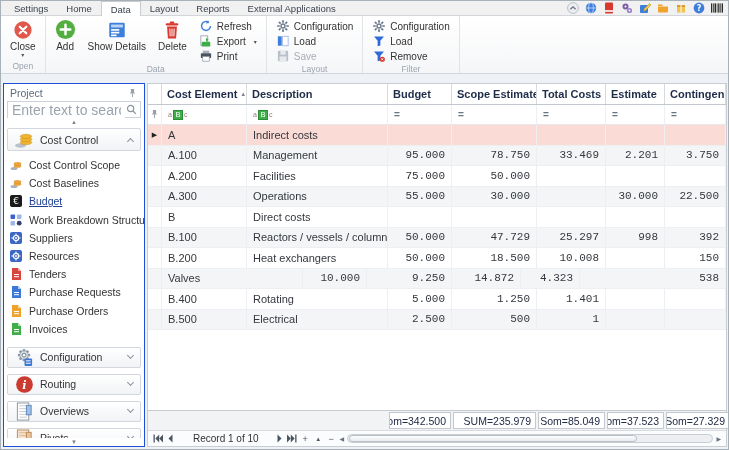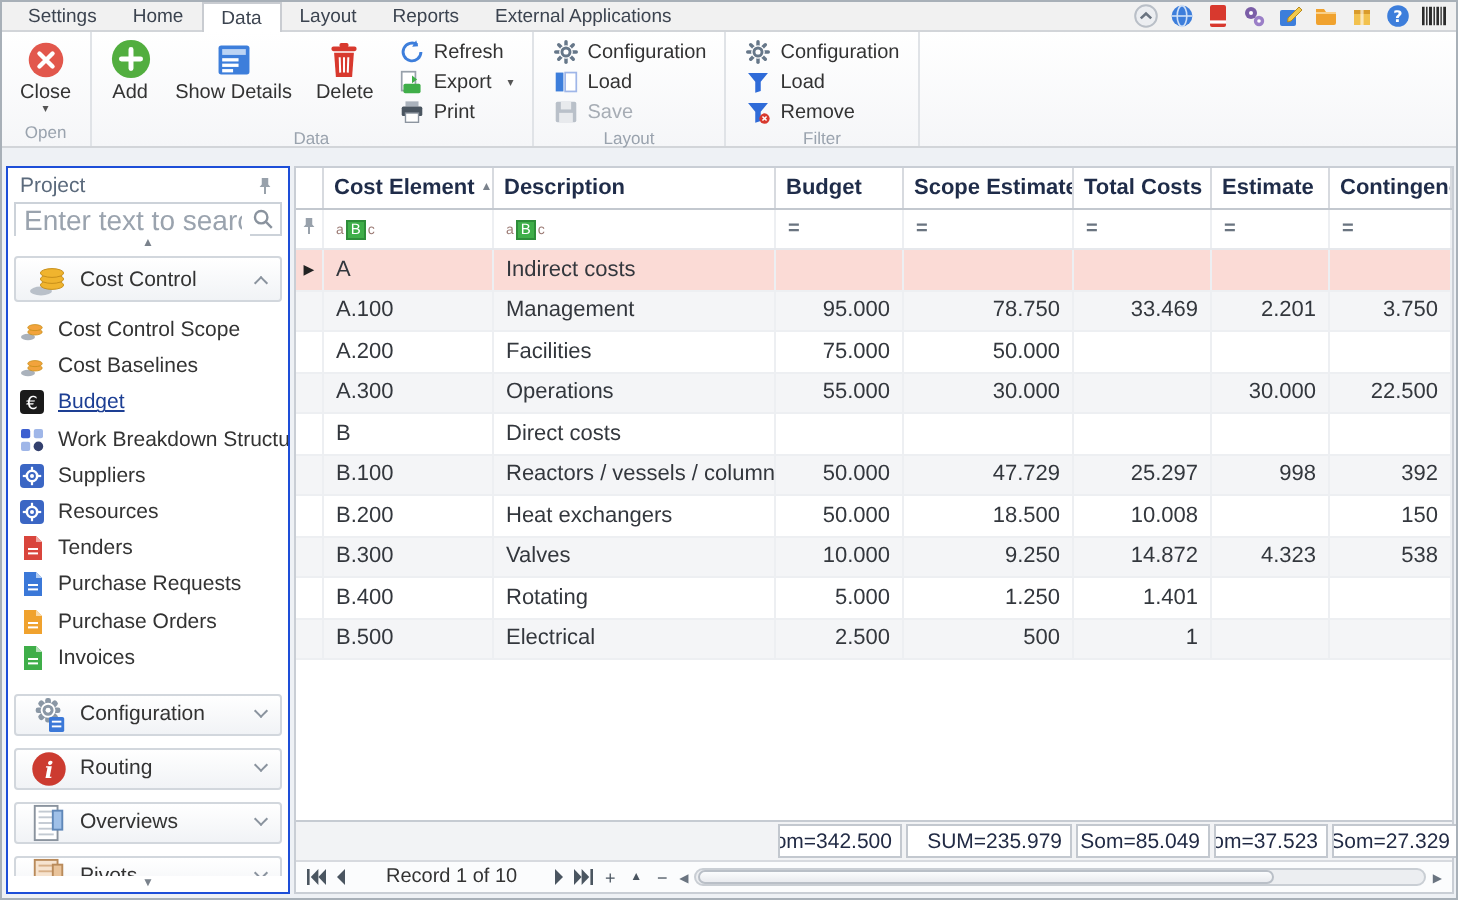--- a/index.html
+++ b/index.html
@@ -62,21 +62,21 @@
   .g-filter{display:flex;height:20px;flex:none;border-bottom:1px solid #e6e8ec;background:#fff;}
   .fcell{display:flex;align-items:center;padding:0 6px;border-right:1px solid #edeff2;overflow:hidden;flex:none;}
   .abc{display:inline-flex;align-items:baseline;font-size:7px;color:#9b7a74;}
   .abc .b{background:#3fae49;border:1px solid #2e8d39;color:#fff;font-size:7.5px;line-height:8px;padding:0 1.5px;margin:0 1px;}
   .eq{color:#6a7480;font-weight:bold;font-size:10px;}
   .g-body{flex:none;}
   .grow{display:flex;height:20.5px;border-bottom:1px solid #edeff2;background:#fff;}
   .grow.alt{background:#f4f5f7;}
   .grow.selected{background:#fbdbd6;}
   .gcell{display:flex;align-items:center;padding:0 6px;border-right:1px solid #edeff2;overflow:hidden;white-space:nowrap;color:#33373d;flex:none;}
-  .gcell.num{justify-content:flex-end;}
+  .gcell.num{justify-content:flex-end;font-family:Liberation Mono, monospace;}
   .gcell.ind{padding:0 2px;justify-content:center;font-size:7px;color:#222;}
   .g-rest{flex:1;background:#fff;}
   .g-footer{height:20px;flex:none;border-top:1px solid #c6cbd2;background:#f2f3f5;display:flex;align-items:center;}
   .ftspacer{flex:none;}
   .ftcell{flex:none;padding:1px;height:100%;}
   .fbox{height:100%;border:1px solid #c3c8cf;background:#fff;display:flex;align-items:center;justify-content:flex-end;padding:0 4px;font-size:10.5px;color:#222b45;white-space:nowrap;overflow:hidden;}
   .g-nav{height:16px;flex:none;border-top:1px solid #d7dadf;background:#fbfcfd;display:flex;align-items:center;padding:0 3px;font-size:10px;color:#333;}
   .nb{display:inline-flex;align-items:center;justify-content:center;width:13px;height:12px;color:#4a5560;cursor:default;}
   .nb svg{display:block;}
   .nb.txt{font-size:9px;line-height:10px;}
@@ -710,21 +710,20 @@
             <div class="gcell" style="width: 85px;">B.200</div>
             <div class="gcell" style="width: 141px;">Heat exchangers</div>
             <div class="gcell num" style="width: 64px;">50.000</div>
             <div class="gcell num" style="width: 85px;">18.500</div>
             <div class="gcell num" style="width: 69px;">10.008</div>
             <div class="gcell num" style="width: 59px;"></div>
             <div class="gcell num" style="width: 66px; flex: 1 1 0%;">150</div>
           </div>
           <div class="grow alt">
             <div class="gcell ind" style="width: 14px;"></div>
-            <div class="gcell" style="width: 85px;">B.300</div>
             <div class="gcell" style="width: 141px;">Valves</div>
             <div class="gcell num" style="width: 64px;">10.000</div>
             <div class="gcell num" style="width: 85px;">9.250</div>
             <div class="gcell num" style="width: 69px;">14.872</div>
             <div class="gcell num" style="width: 59px;">4.323</div>
             <div class="gcell num" style="width: 66px; flex: 1 1 0%;">538</div>
           </div>
           <div class="grow">
             <div class="gcell ind" style="width: 14px;"></div>
             <div class="gcell" style="width: 85px;">B.400</div>

